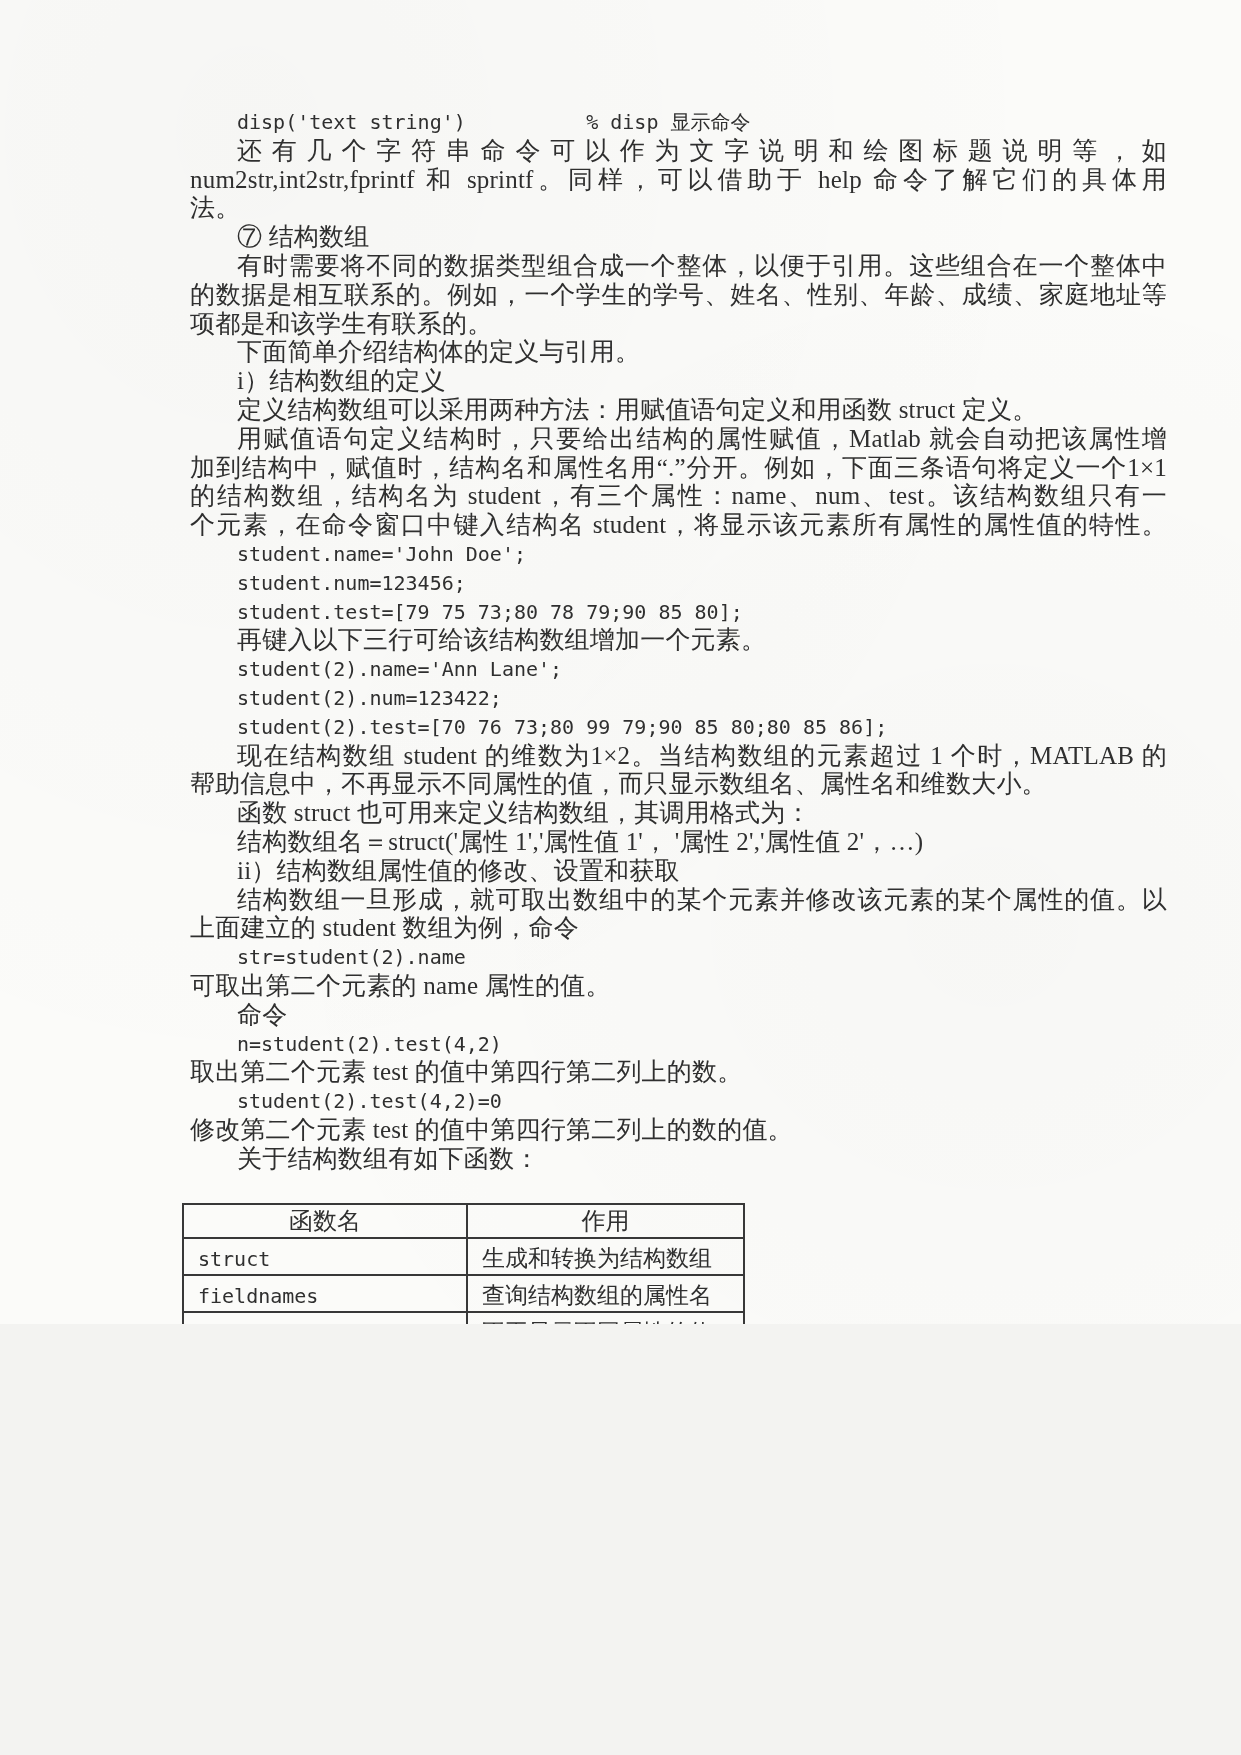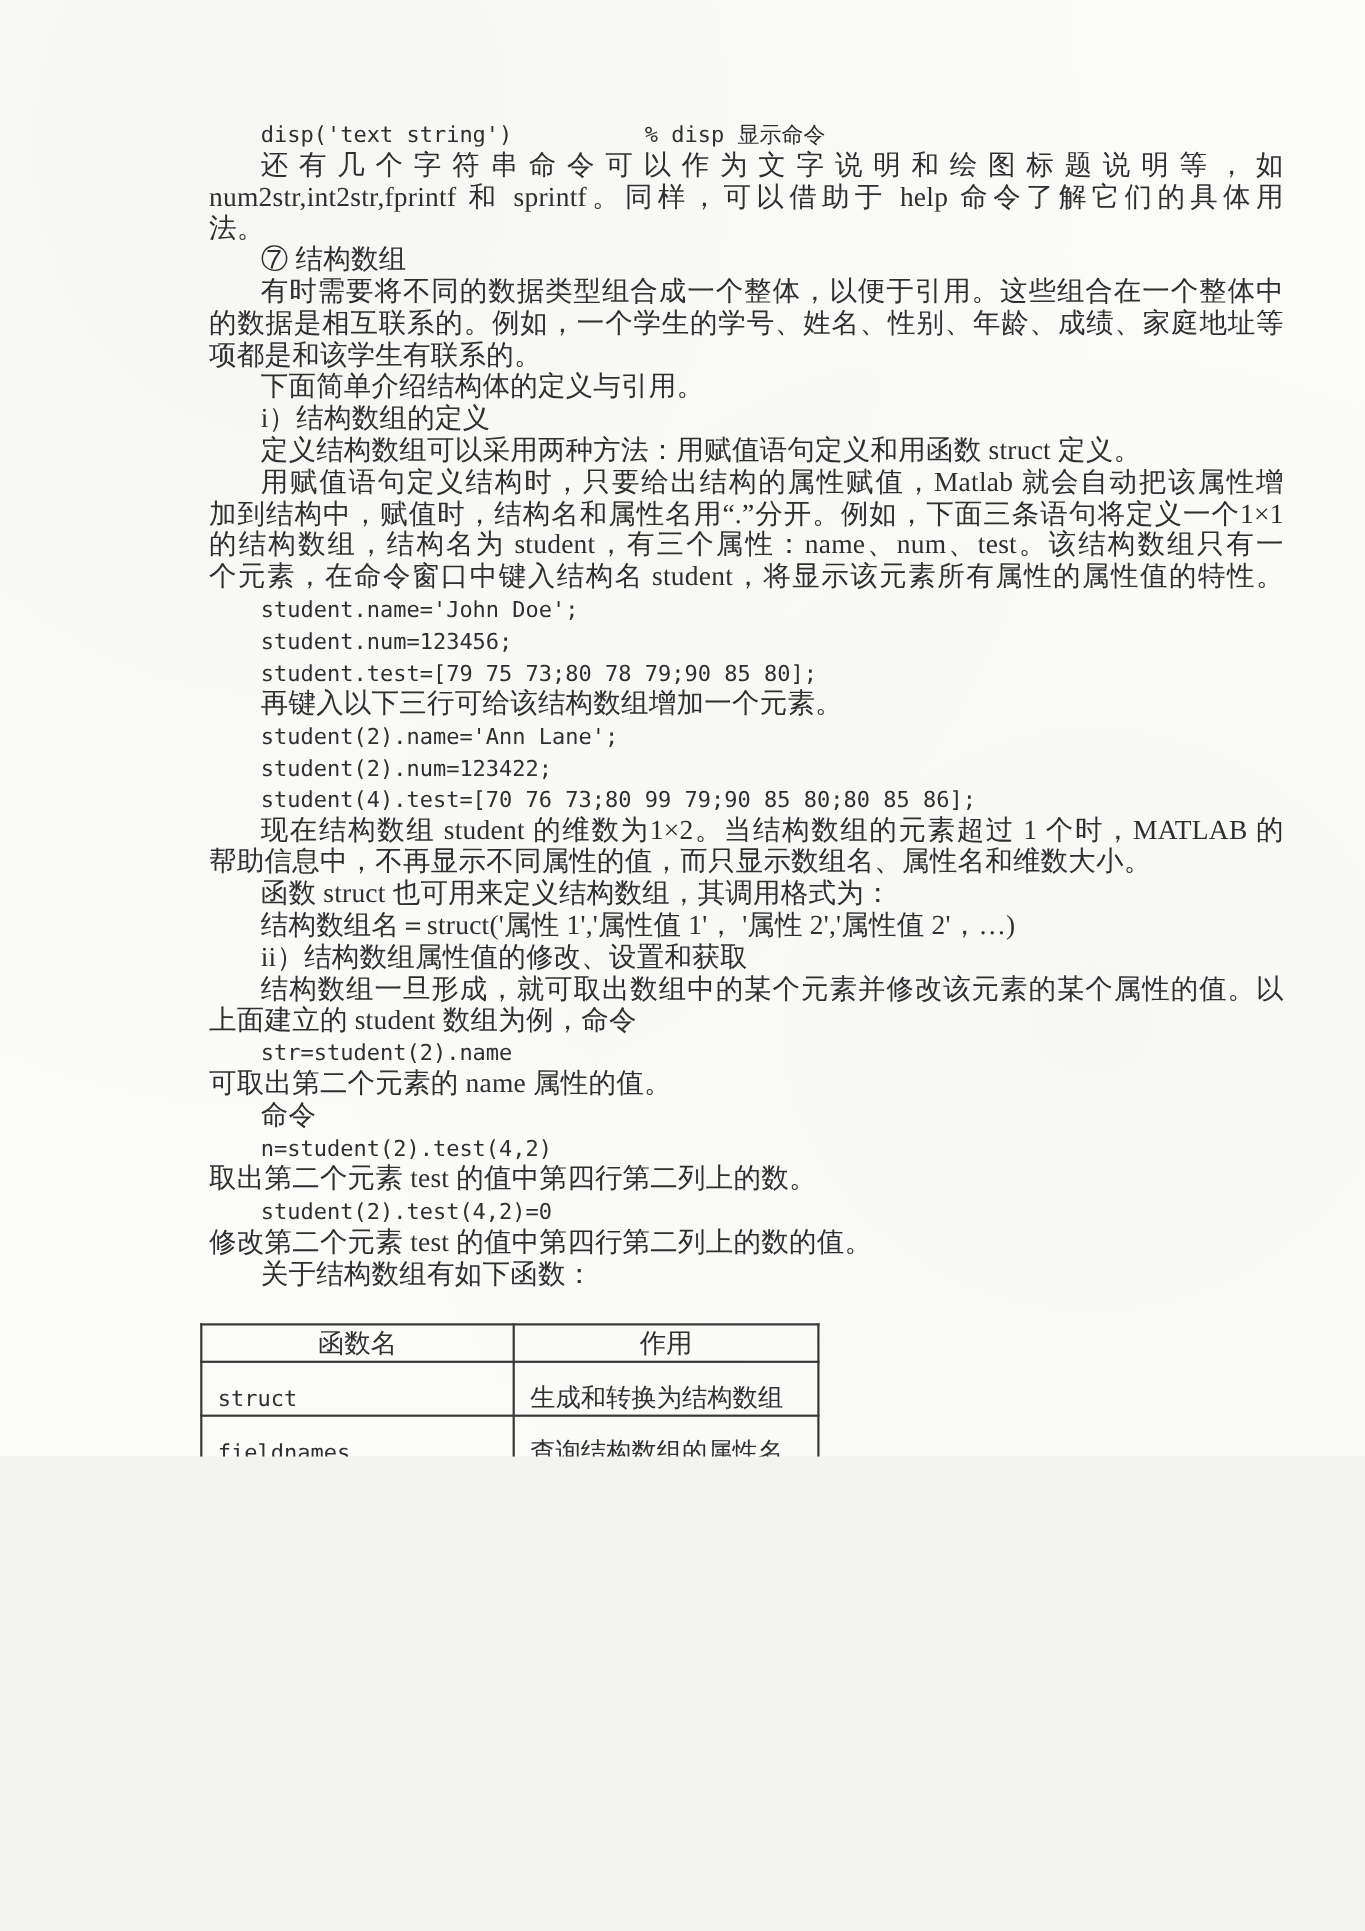--- a/index.html
+++ b/index.html
@@ -46,21 +46,21 @@
   #func-table{
     position:absolute;left:182px;top:1203px;
     border-collapse:collapse;
     table-layout:fixed;
     width:561px;
     background:transparent;
   }
   #func-table th,#func-table td{
     border:2px solid #383838;
     height:27px;
-    padding:16px 0 0 14px;
+    padding:4px 0 0 14px;
     overflow:hidden;
   }
   #func-table th{
     font-size:24px;font-weight:normal;
     text-align:center;padding:0;
   }
   #func-table td.fn{
     font-family:"DejaVu Sans Mono","Liberation Mono",monospace;
     font-size:20px;
   }
@@ -94,21 +94,21 @@
       <div class="line ind jst">用赋值语句定义结构时，只要给出结构的属性赋值，Matlab 就会自动把该属性增</div>
       <div class="line jst">加到结构中，赋值时，结构名和属性名用“.”分开。例如，下面三条语句将定义一个1×1</div>
       <div class="line jst">的结构数组，结构名为 student，有三个属性：name、num、test。该结构数组只有一</div>
       <div class="line jst">个元素，在命令窗口中键入结构名 student，将显示该元素所有属性的属性值的特性。</div>
       <div class="line code ind">student.name='John Doe';</div>
       <div class="line code ind">student.num=123456;</div>
       <div class="line code ind">student.test=[79 75 73;80 78 79;90 85 80];</div>
       <div class="line ind">再键入以下三行可给该结构数组增加一个元素。</div>
       <div class="line code ind">student(2).name='Ann Lane';</div>
       <div class="line code ind">student(2).num=123422;</div>
-      <div class="line code ind">student(4).test=[70 76 73;80 99 79;90 85 80;80 85 86];</div>
+      <div class="line code ind">student(2).test=[70 76 73;80 99 79;90 85 80;80 85 86];</div>
       <div class="line ind jst">现在结构数组 student 的维数为1×2。当结构数组的元素超过 1 个时，MATLAB 的</div>
       <div class="line">帮助信息中，不再显示不同属性的值，而只显示数组名、属性名和维数大小。</div>
       <div class="line ind">函数 struct 也可用来定义结构数组，其调用格式为：</div>
       <div class="line ind">结构数组名＝struct('属性 1','属性值 1'， '属性 2','属性值 2'，…)</div>
       <div class="line ind">ii）结构数组属性值的修改、设置和获取</div>
       <div class="line ind jst">结构数组一旦形成，就可取出数组中的某个元素并修改该元素的某个属性的值。以</div>
       <div class="line">上面建立的 student 数组为例，命令</div>
       <div class="line code ind">str=student(2).name</div>
       <div class="line">可取出第二个元素的 name 属性的值。</div>
       <div class="line ind">命令</div>

